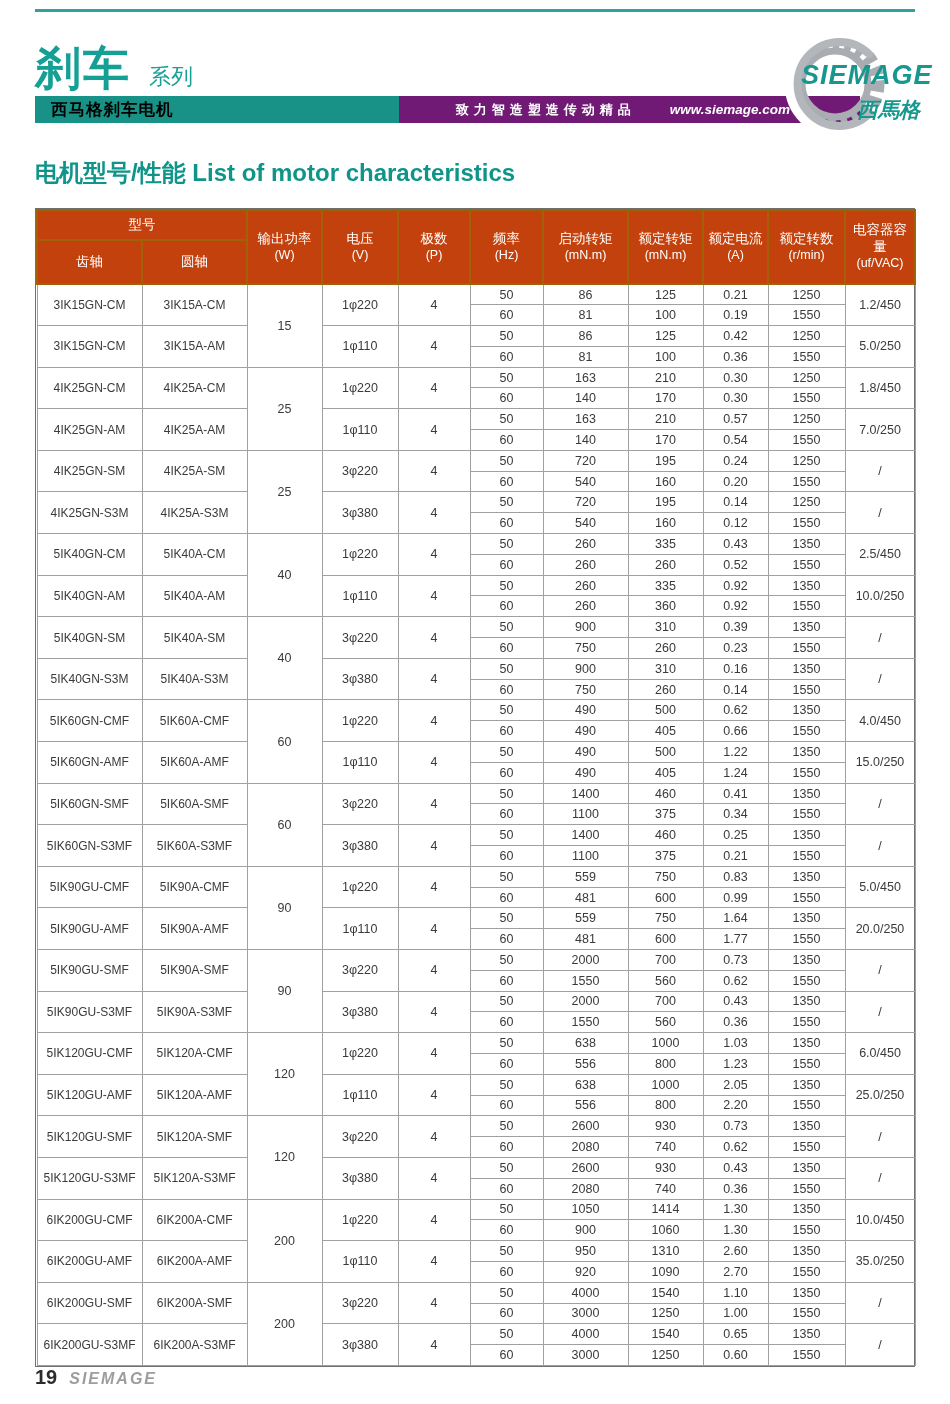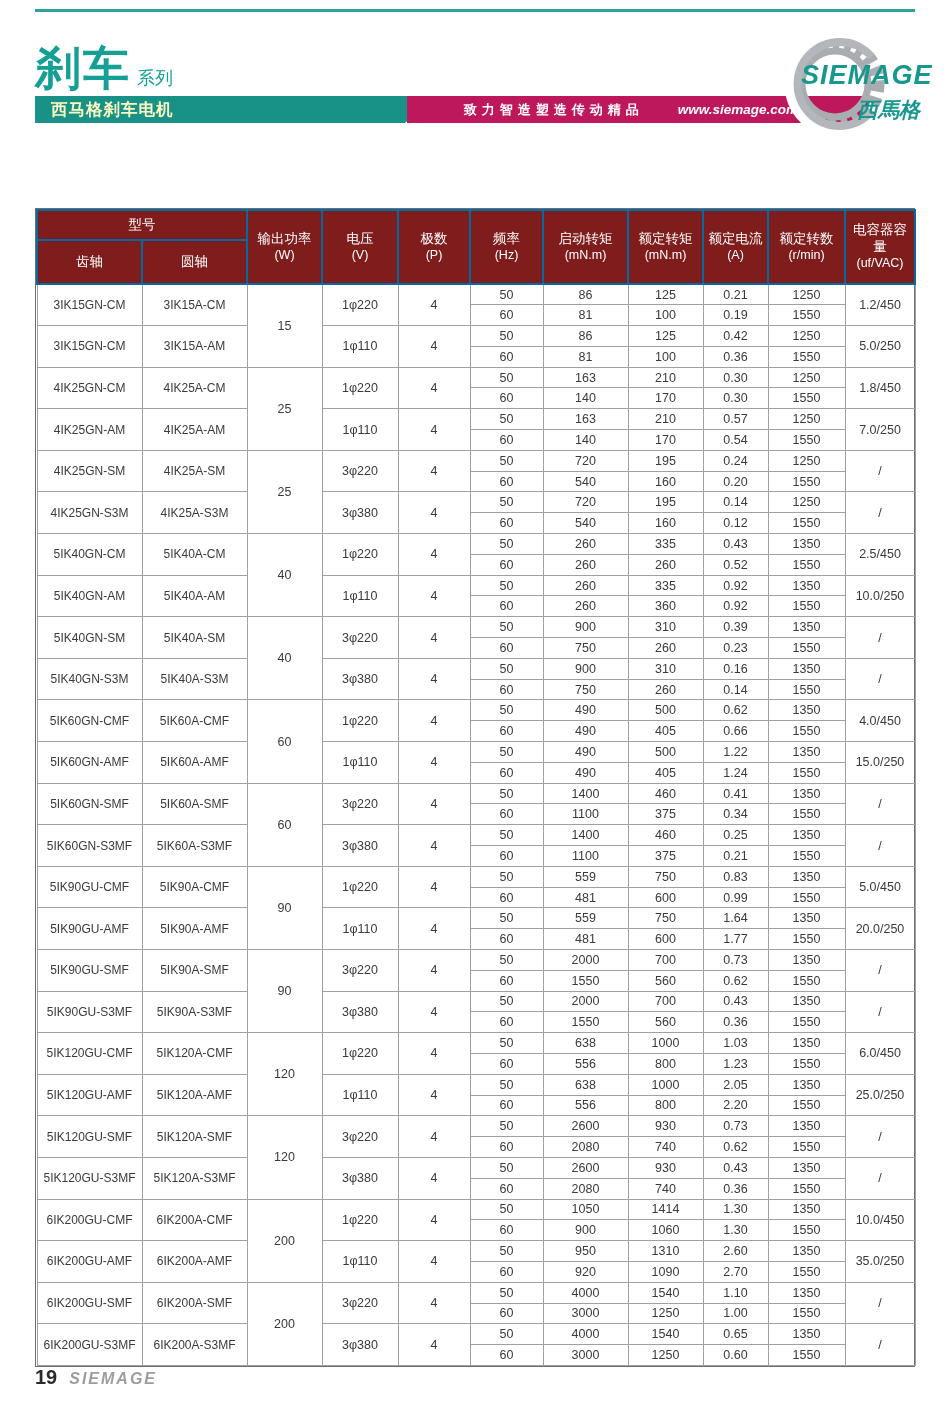--- a/index.html
+++ b/index.html
@@ -6,35 +6,35 @@
   html,body { background:#ffffff; }
   .page {
     position:relative; width:950px; height:1404px; background:#ffffff;
     font-family:"Liberation Sans", sans-serif; overflow:hidden;
   }
   .top-rule { position:absolute; left:35px; top:9px; width:880px; height:3px; background:#2aa49c; }
 
   
   .series { position:absolute; left:35px; top:38px; color:#15a096; white-space:nowrap; }
   .series .big { font-size:46px; font-weight:bold; letter-spacing:2px; }
-  .series .small { font-size:18px; margin-left:6px; }
+  .series .small { font-size:22px; margin-left:18px; }
   .tagline { position:absolute; left:240px; top:52px; color:#17988e; }
   .tagline .zh { font-size:17px; }
   .tagline .zh b { font-weight:bold; }
   .tagline .en { font-size:13.5px; margin-top:3px; }
 
   .brand-bar { position:absolute; left:35px; top:96px; width:833px; height:27px; }
   .brand-bar-dark {
     position:absolute; left:0; top:0; width:400px; height:27px; background:#189286;
     clip-path:polygon(0 0, 100% 0, calc(100% - 30px) 100%, 0 100%);
     display:flex; align-items:center; padding-left:16px;
-    color:#fef9c3; font-weight:bold; font-size:16.5px; letter-spacing:1px;
+    color:#000000; font-weight:bold; font-size:16.5px; letter-spacing:1px;
   }
   .brand-bar-light {
-    position:absolute; left:372px; top:0; width:461px; height:27px; background:#be185d;
+    position:absolute; left:364px; top:0; width:461px; height:27px; background:#701a75;
     display:flex; align-items:center; justify-content:flex-end; gap:34px; padding-right:70px;
     color:#fff;
   }
   .brand-bar-light .slogan { font-size:13px; font-weight:bold; letter-spacing:5px; }
   .brand-bar-light .url { font-size:13.5px; font-weight:bold; font-style:italic; }
 
   .logo { position:absolute; right:6px; top:24px; width:175px; height:120px; }
   .logo svg { position:absolute; left:0; top:0; }
   .logo-text {
     position:absolute; left:32px; top:36px; color:#17988e; font-size:27px;
@@ -44,22 +44,22 @@
     position:absolute; left:88px; top:72px; color:#17988e; font-size:21px;
     font-style:italic; font-family:"Liberation Serif", serif; font-weight:bold;
   }
 
   .page-title { position:absolute; left:35px; top:157px; color:#0f9489; font-size:24px; font-weight:bold; }
 
   
   .table-wrap { position:absolute; left:35px; top:208px; width:880px; border:1px solid #6f6f6f; }
   table.motor { border-collapse:collapse; table-layout:fixed; width:878px; }
   table.motor thead th {
-    background:#7f1d1d; color:#ffffff; font-weight:normal; font-size:13.5px;
-    border:2px solid #0369a1; padding:2px 2px; line-height:1.25;
+    background:#c2410c; color:#ffffff; font-weight:normal; font-size:13.5px;
+    border:2px solid #a16207; padding:2px 2px; line-height:1.25;
   }
   table.motor thead tr.h1 th { height:30px; }
   table.motor thead tr.h2 th { height:44px; }
   .th-u { display:block; font-size:12.5px; }
   table.motor td {
     border:1px solid #a0a0a0; text-align:center; vertical-align:middle;
     font-size:12.5px; color:#3a3a3a; height:20.8px; padding:0 1px;
     white-space:nowrap; overflow:hidden;
   }
   table.motor td.model { font-size:12px; }
@@ -96,20 +96,21 @@
     <svg width="175" height="120" viewBox="0 0 175 120">
       <circle cx="66" cy="60" r="42" fill="none" stroke="#a9adb2" stroke-width="15" stroke-dasharray="7.5 5.5"></circle>
       <circle cx="66" cy="60" r="33" fill="none" stroke="#a9adb2" stroke-width="7"></circle>
       <path d="M 104 26 A 48 48 0 1 0 104 94" fill="none" stroke="#ffffff" stroke-width="13"></path>
       <path d="M 100 30 A 42 42 0 1 0 100 90" fill="none" stroke="#b3b7bc" stroke-width="8" stroke-linecap="round"></path>
     </svg>
     <div class="logo-text">SIEMAGE</div>
     <div class="logo-cn">西馬格</div>
   </div>
 
+  <div class="page-title">电机型号/性能 List of motor characteristics</div>
 
   <div class="table-wrap">
     <table class="motor">
       <colgroup>
         <col style="width:105px">
           <col style="width:105px">
           <col style="width:75px">
           <col style="width:76px">
         <col style="width:72px">
           <col style="width:73px">

